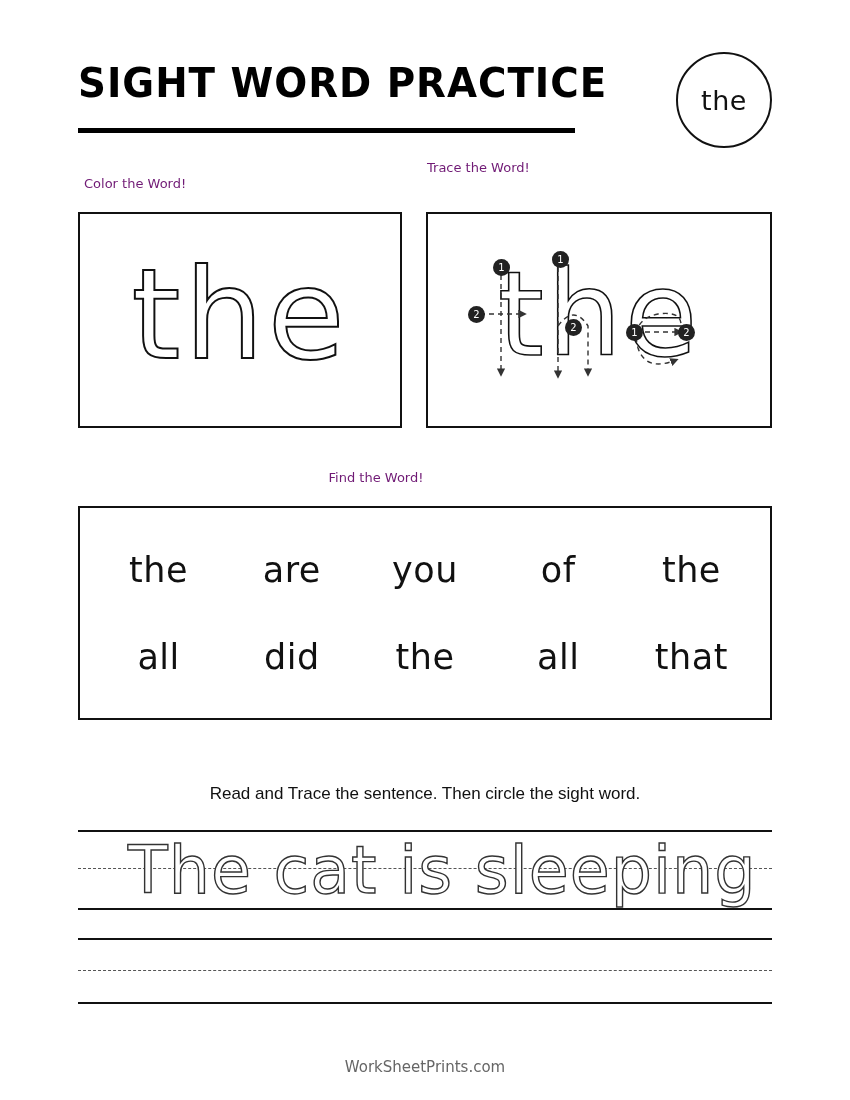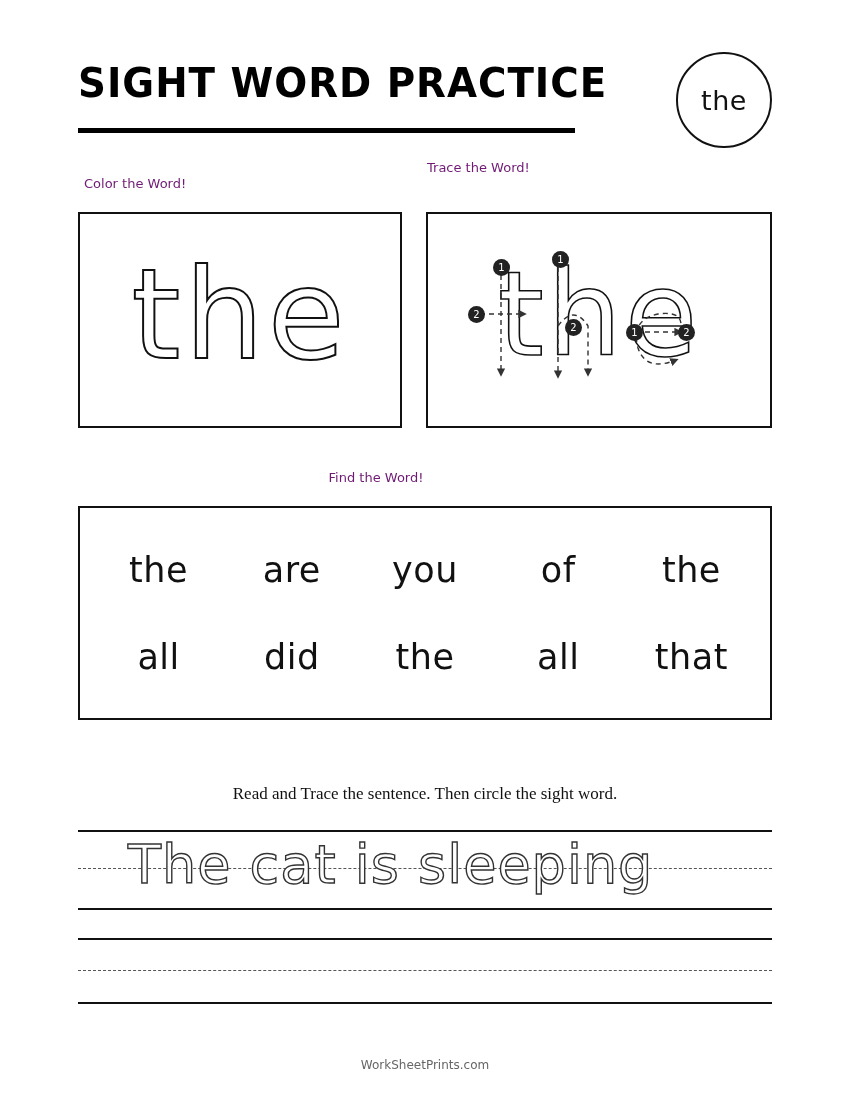--- a/index.html
+++ b/index.html
@@ -164,21 +164,21 @@
     letter-spacing: 0.5px;
   }
 
   
   .sentence-instr {
     position: absolute;
     left: 0;
     top: 784px;
     width: 850px;
     text-align: center;
-    font-family: Liberation Serif, serif;
+    font-family: Liberation Sans, sans-serif;
     font-size: 17px;
     color: #111;
   }
 
   .writing-area {
     position: absolute;
     left: 78px;
     top: 830px;
     width: 694px;
     height: 180px;
@@ -195,37 +195,37 @@
     left: 0;
     width: 694px;
     border-top: 1.4px dashed #555;
     height: 0;
   }
   .sentence-text {
     position: absolute;
     left: 50px;
     top: 8px;
     font-family: "DejaVu Sans", sans-serif;
-    font-size: 54px;
+    font-size: 65px;
     line-height: 1;
     color: #ffffff;
     -webkit-text-stroke: 1.4px #333;
     letter-spacing: 1px;
     white-space: nowrap;
   }
 
   
   .footer {
     position: absolute;
     left: 0;
     top: 1058px;
     width: 850px;
     text-align: center;
     font-family: "DejaVu Sans", sans-serif;
-    font-size: 12px;
+    font-size: 15px;
     color: #666;
   }
 </style>
 </head>
 <body>
 
 <div class="page">
 
   <div class="header">
     <div class="title">SIGHT WORD PRACTICE</div>

